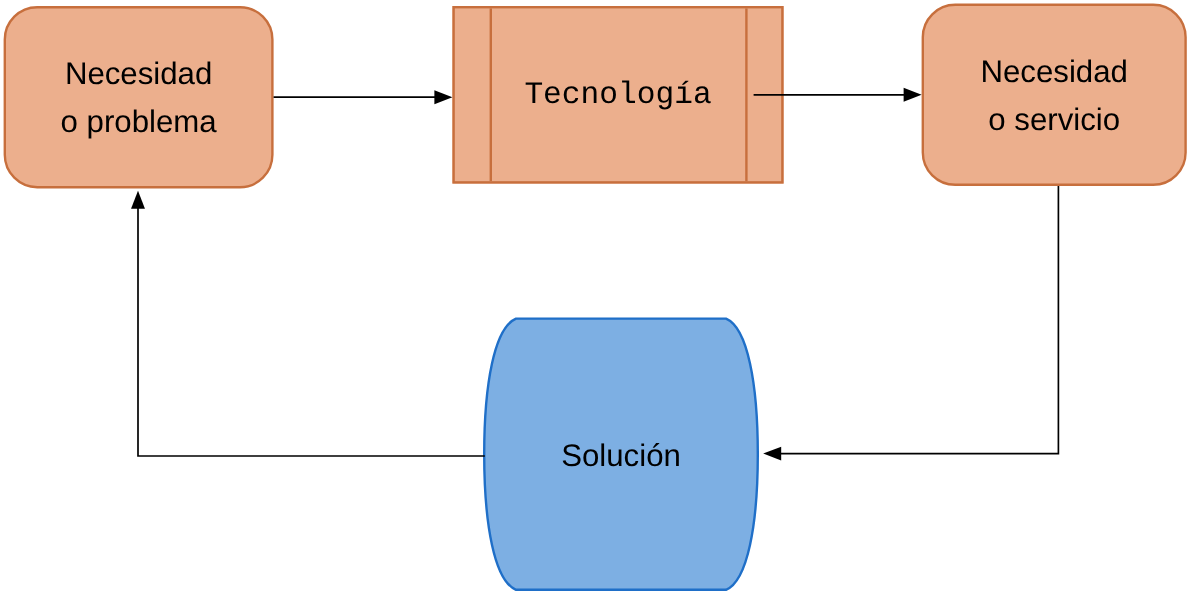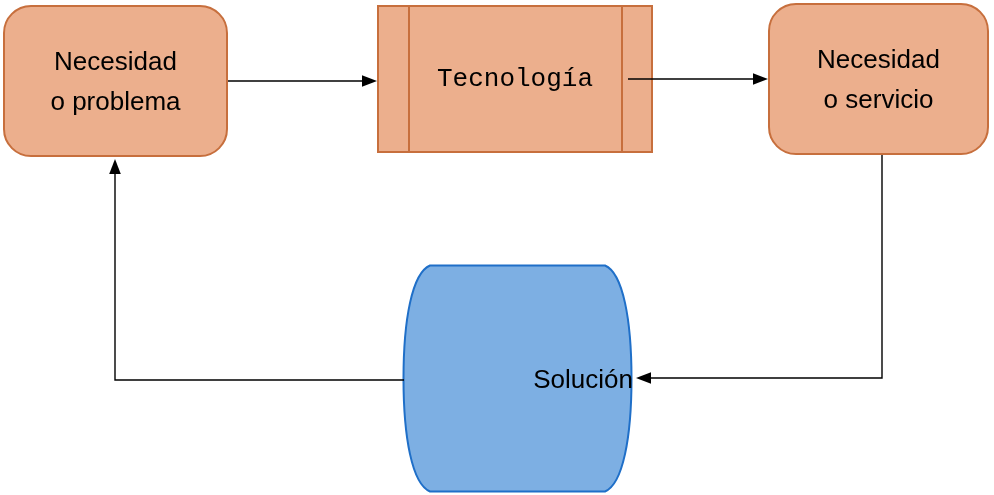--- a/index.html
+++ b/index.html
@@ -41,21 +41,20 @@
     bottom: 0;
     width: 2px;
     background: #c76f3d;
   }
   .process-line.left { left: 29px; }
   .process-line.right { right: 28px; }
   #node-solucion {
     left: 402px; top: 264px; width: 231px; height: 229px;
     background: transparent;
     border: none;
-    justify-content: flex-end;
   }
   #node-solucion svg.barrel {
     position: absolute;
     left: 0; top: 0;
   }
   .node .label { position: relative; z-index: 2; }
   svg.arrows {
     position: absolute;
     left: 0; top: 0;
     pointer-events: none;

